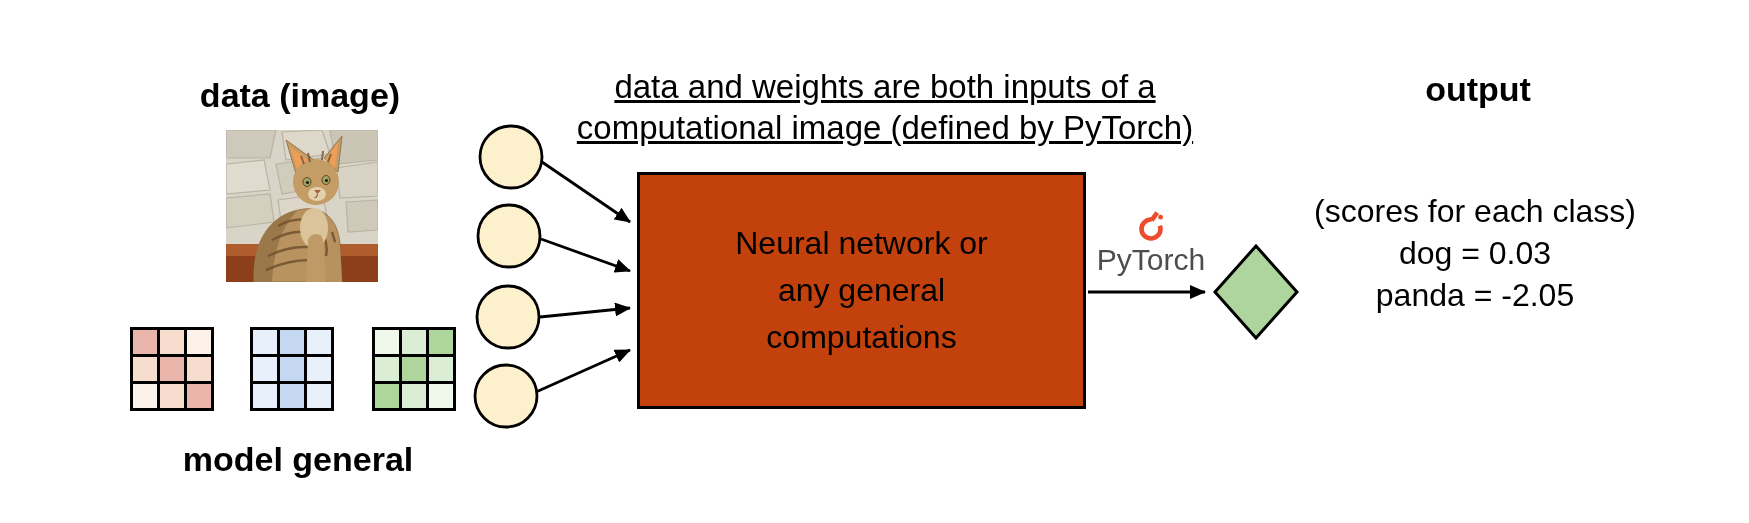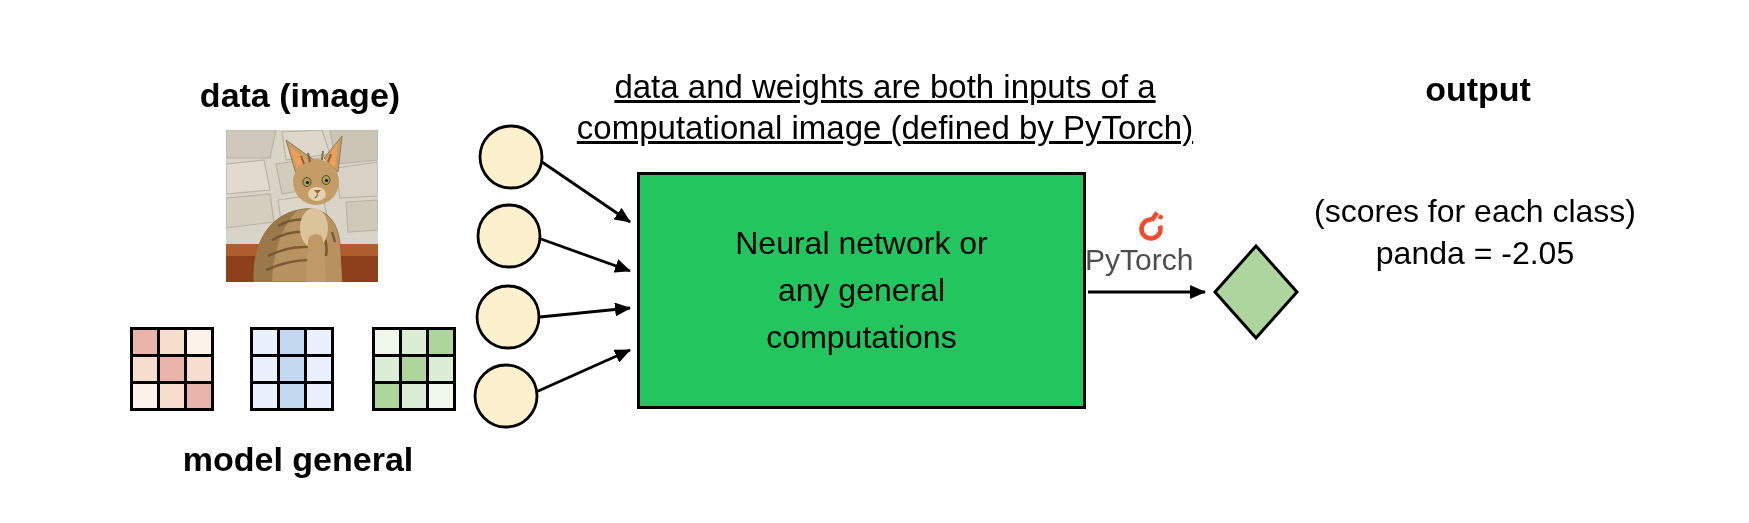--- a/index.html
+++ b/index.html
@@ -21,21 +21,21 @@
 
   
   #compute-box {
     left:637px; top:172px; width:449px; height:237px; box-sizing:border-box;
     border:3px solid #000; display:flex; flex-direction:column;
     align-items:center; justify-content:center;
     font-size:32px; line-height:47px; text-align:center;
   }
 
   
-  #pytorch-label { left:1085px; top:243px; width:132px; font-size:30px; }
+  #pytorch-label { left:1085px; top:243px; width:132px; text-align:center; font-size:30px; }
 
   
   #scores-block { left:1280px; top:190px; width:390px; text-align:center; font-size:32px; line-height:42px; }
 
   svg { display:block; }
   #overlay { left:0; top:0; width:1749px; height:523px; pointer-events:none; }
 </style>
 </head>
 <body>
 
@@ -129,21 +129,21 @@
     <div class="cell" style="background-color: rgb(239, 248, 234);"></div>
   </div>
 
   <div class="abs heading" style="left:148px; top:424px; width:300px;">model general</div>
 
   <div class="abs caption" style="left:555px; top:66px; width:660px;">
     <div>data and weights are both inputs of a</div>
     <div>computational image (defined by PyTorch)</div>
   </div>
 
-  <div class="abs" id="compute-box" style="background-color: #22c55e;">
+  <div class="abs" id="compute-box" style="background-color: #c2410c;">
     <div>Neural network or</div>
     <div>any general</div>
     <div>computations</div>
   </div>
 
   <svg class="abs" id="overlay" viewBox="0 0 1749 523">
     <defs>
       <marker id="arrowhead" markerUnits="userSpaceOnUse" markerWidth="18" markerHeight="14" refX="15" refY="7" orient="auto">
         <path d="M0,0 L16,7 L0,14 Z" fill="#000"></path>
       </marker>
@@ -169,16 +169,17 @@
       <line x1="15.6" y1="10.4" x2="21.2" y2="2.6" stroke="currentColor" stroke-width="4.6"></line>
       <circle cx="24.6" cy="7.2" r="2.4" fill="currentColor"></circle>
     </g>
   </svg>
   <div class="abs" id="pytorch-label" style="color: rgb(77, 77, 77);">PyTorch</div>
 
   <div class="abs heading" style="left:1328px; top:54px; width:300px;">output</div>
 
   <div class="abs" id="scores-block">
     <div>(scores for each class)</div>
+    <div>dog = 0.03</div>
     <div>panda = -2.05</div>
   </div>
 
 </div>
 
 </body></html>

